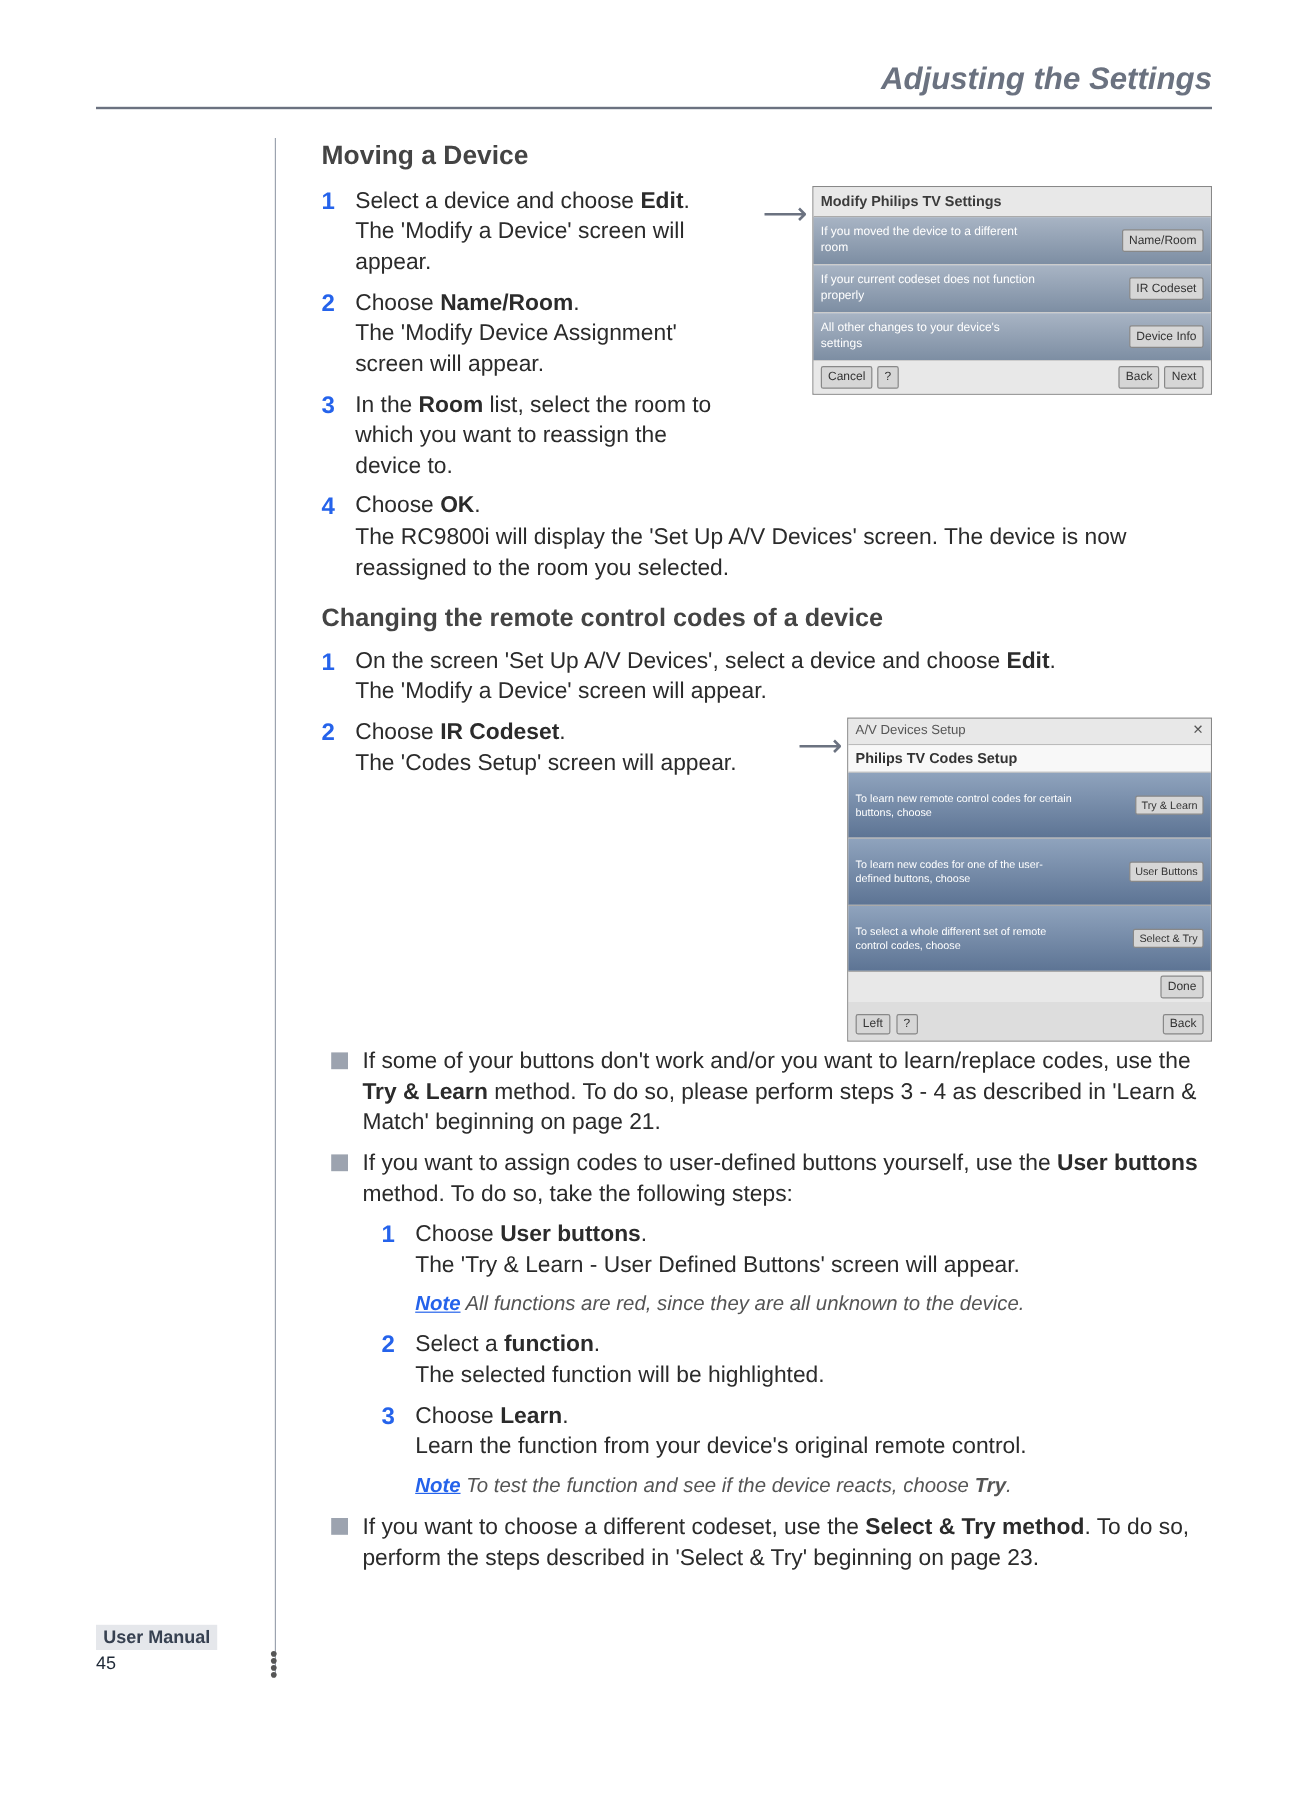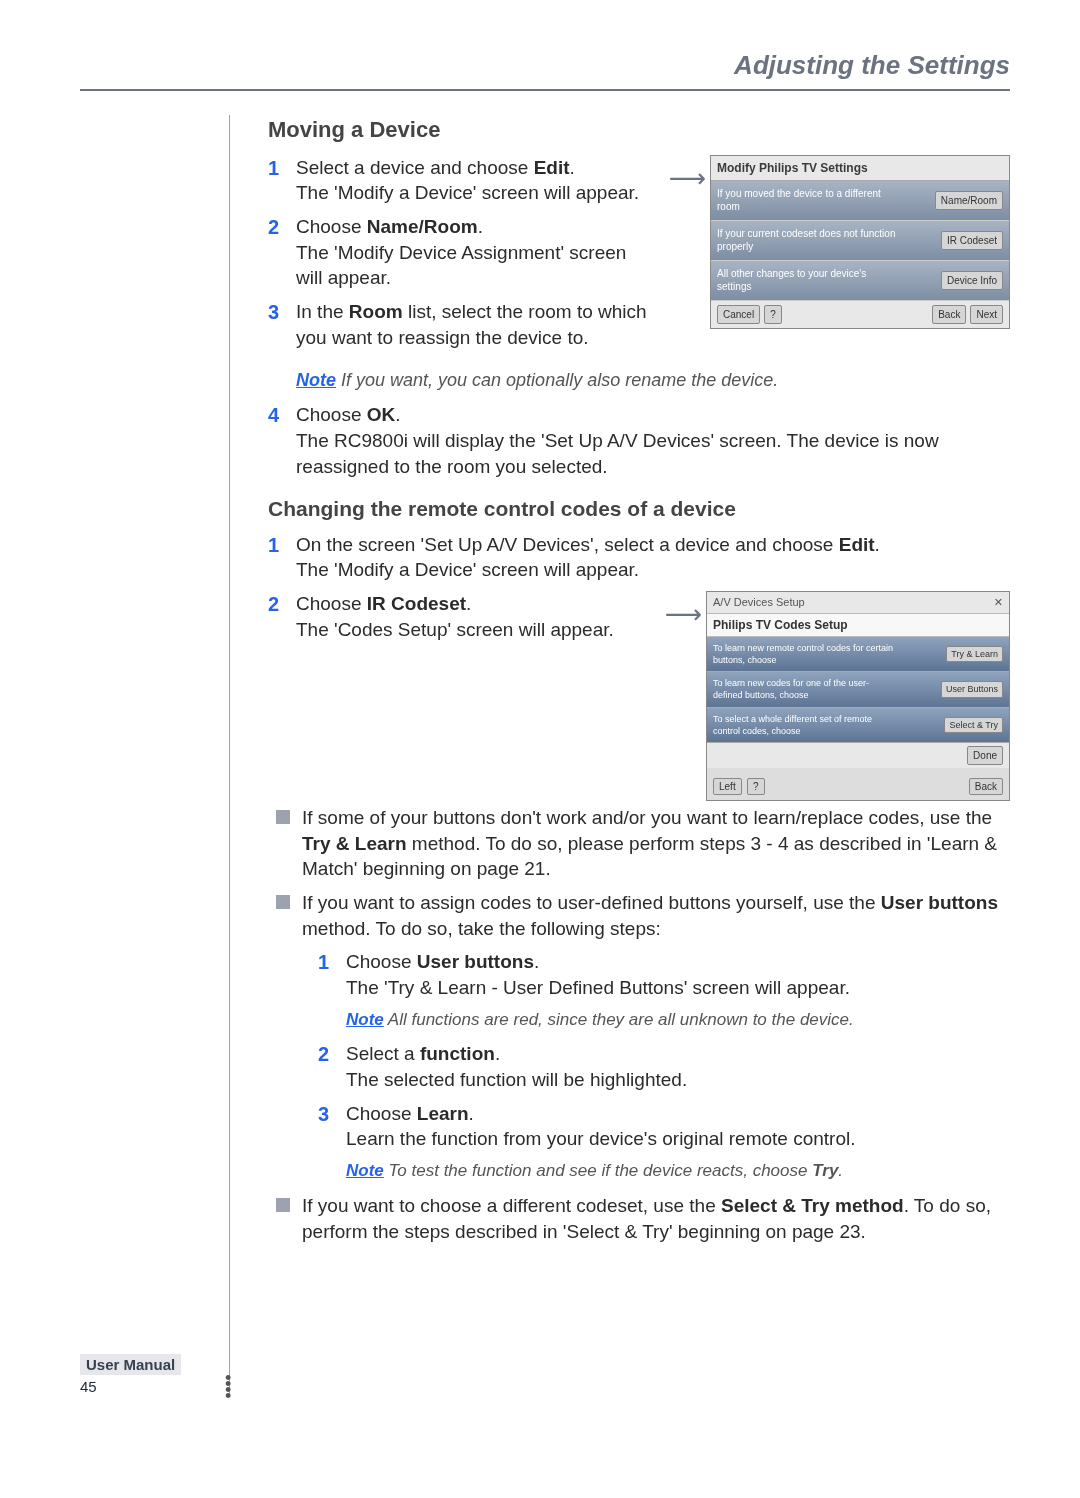--- a/index.html
+++ b/index.html
@@ -103,21 +103,21 @@
   }
   .note-label {
     color: #2563eb;
     font-weight: bold;
     text-decoration: underline;
     font-style: italic;
   }
   .bold { font-weight: bold; }
   .bold-ital { font-weight: bold; font-style: italic; }
   .screenshot {
-    width: 300px;
+    width: 333px;
     flex-shrink: 0;
     border: 1px solid #888;
     background: #f3f3f3;
     font-size: 11px;
     color: #333;
     filter: blur(0.3px);
   }
   .ss-title {
     padding: 4px 6px;
     font-weight: bold;
@@ -178,21 +178,21 @@
     display:flex; justify-content:space-between;
     padding:3px 6px; font-size:11px; color:#555;
     background:#e8e8e8; border-bottom:1px solid #bbb;
   }
   .ss2-sub {
     padding:3px 6px; font-size:12px; font-weight:bold; color:#333;
     background:#f8f8f8; border-bottom:1px solid #bbb;
   }
   .ss2-row {
     display:flex; justify-content:space-between; align-items:center;
-    padding:5px 6px; font-size:9px; color:#fff;
+    padding:15px 6px; font-size:9px; color:#fff;
     background: linear-gradient(#8fa3bd,#5d7494);
     border-bottom:1px solid #aaa;
   }
   .ss2-row .ss-btn { font-size:9px; padding:1px 4px;}
   .ss2-dark {
     background:#e8e8e8; padding:3px 6px; display:flex; justify-content:flex-end;
   }
   .ss2-footer { display:flex; justify-content:space-between; padding:3px 6px; background:#ddd;}
 </style>
 </head>
@@ -258,23 +258,20 @@
               </div>
               <div class="right">
                 <span class="ss-btn">Back</span>
                 <span class="ss-btn">Next</span>
               </div>
             </div>
           </div>
         </div>
       </div>
 
-      <div class="note-line">
-        <span class="note-label">Note</span><span> If you want, you can optionally also rename the device.</span>
-      </div>
 
       <div class="step">
         <div class="step-num">4</div>
         <div class="step-body">
           <span>Choose </span><span class="bold">OK</span><span>.</span><br>
           <span>The RC9800i will display the 'Set Up A/V Devices' screen. The device is now reassigned to the room you selected.</span>
         </div>
       </div>
 
       <div class="subsection-title">Changing the remote control codes of a device</div>

